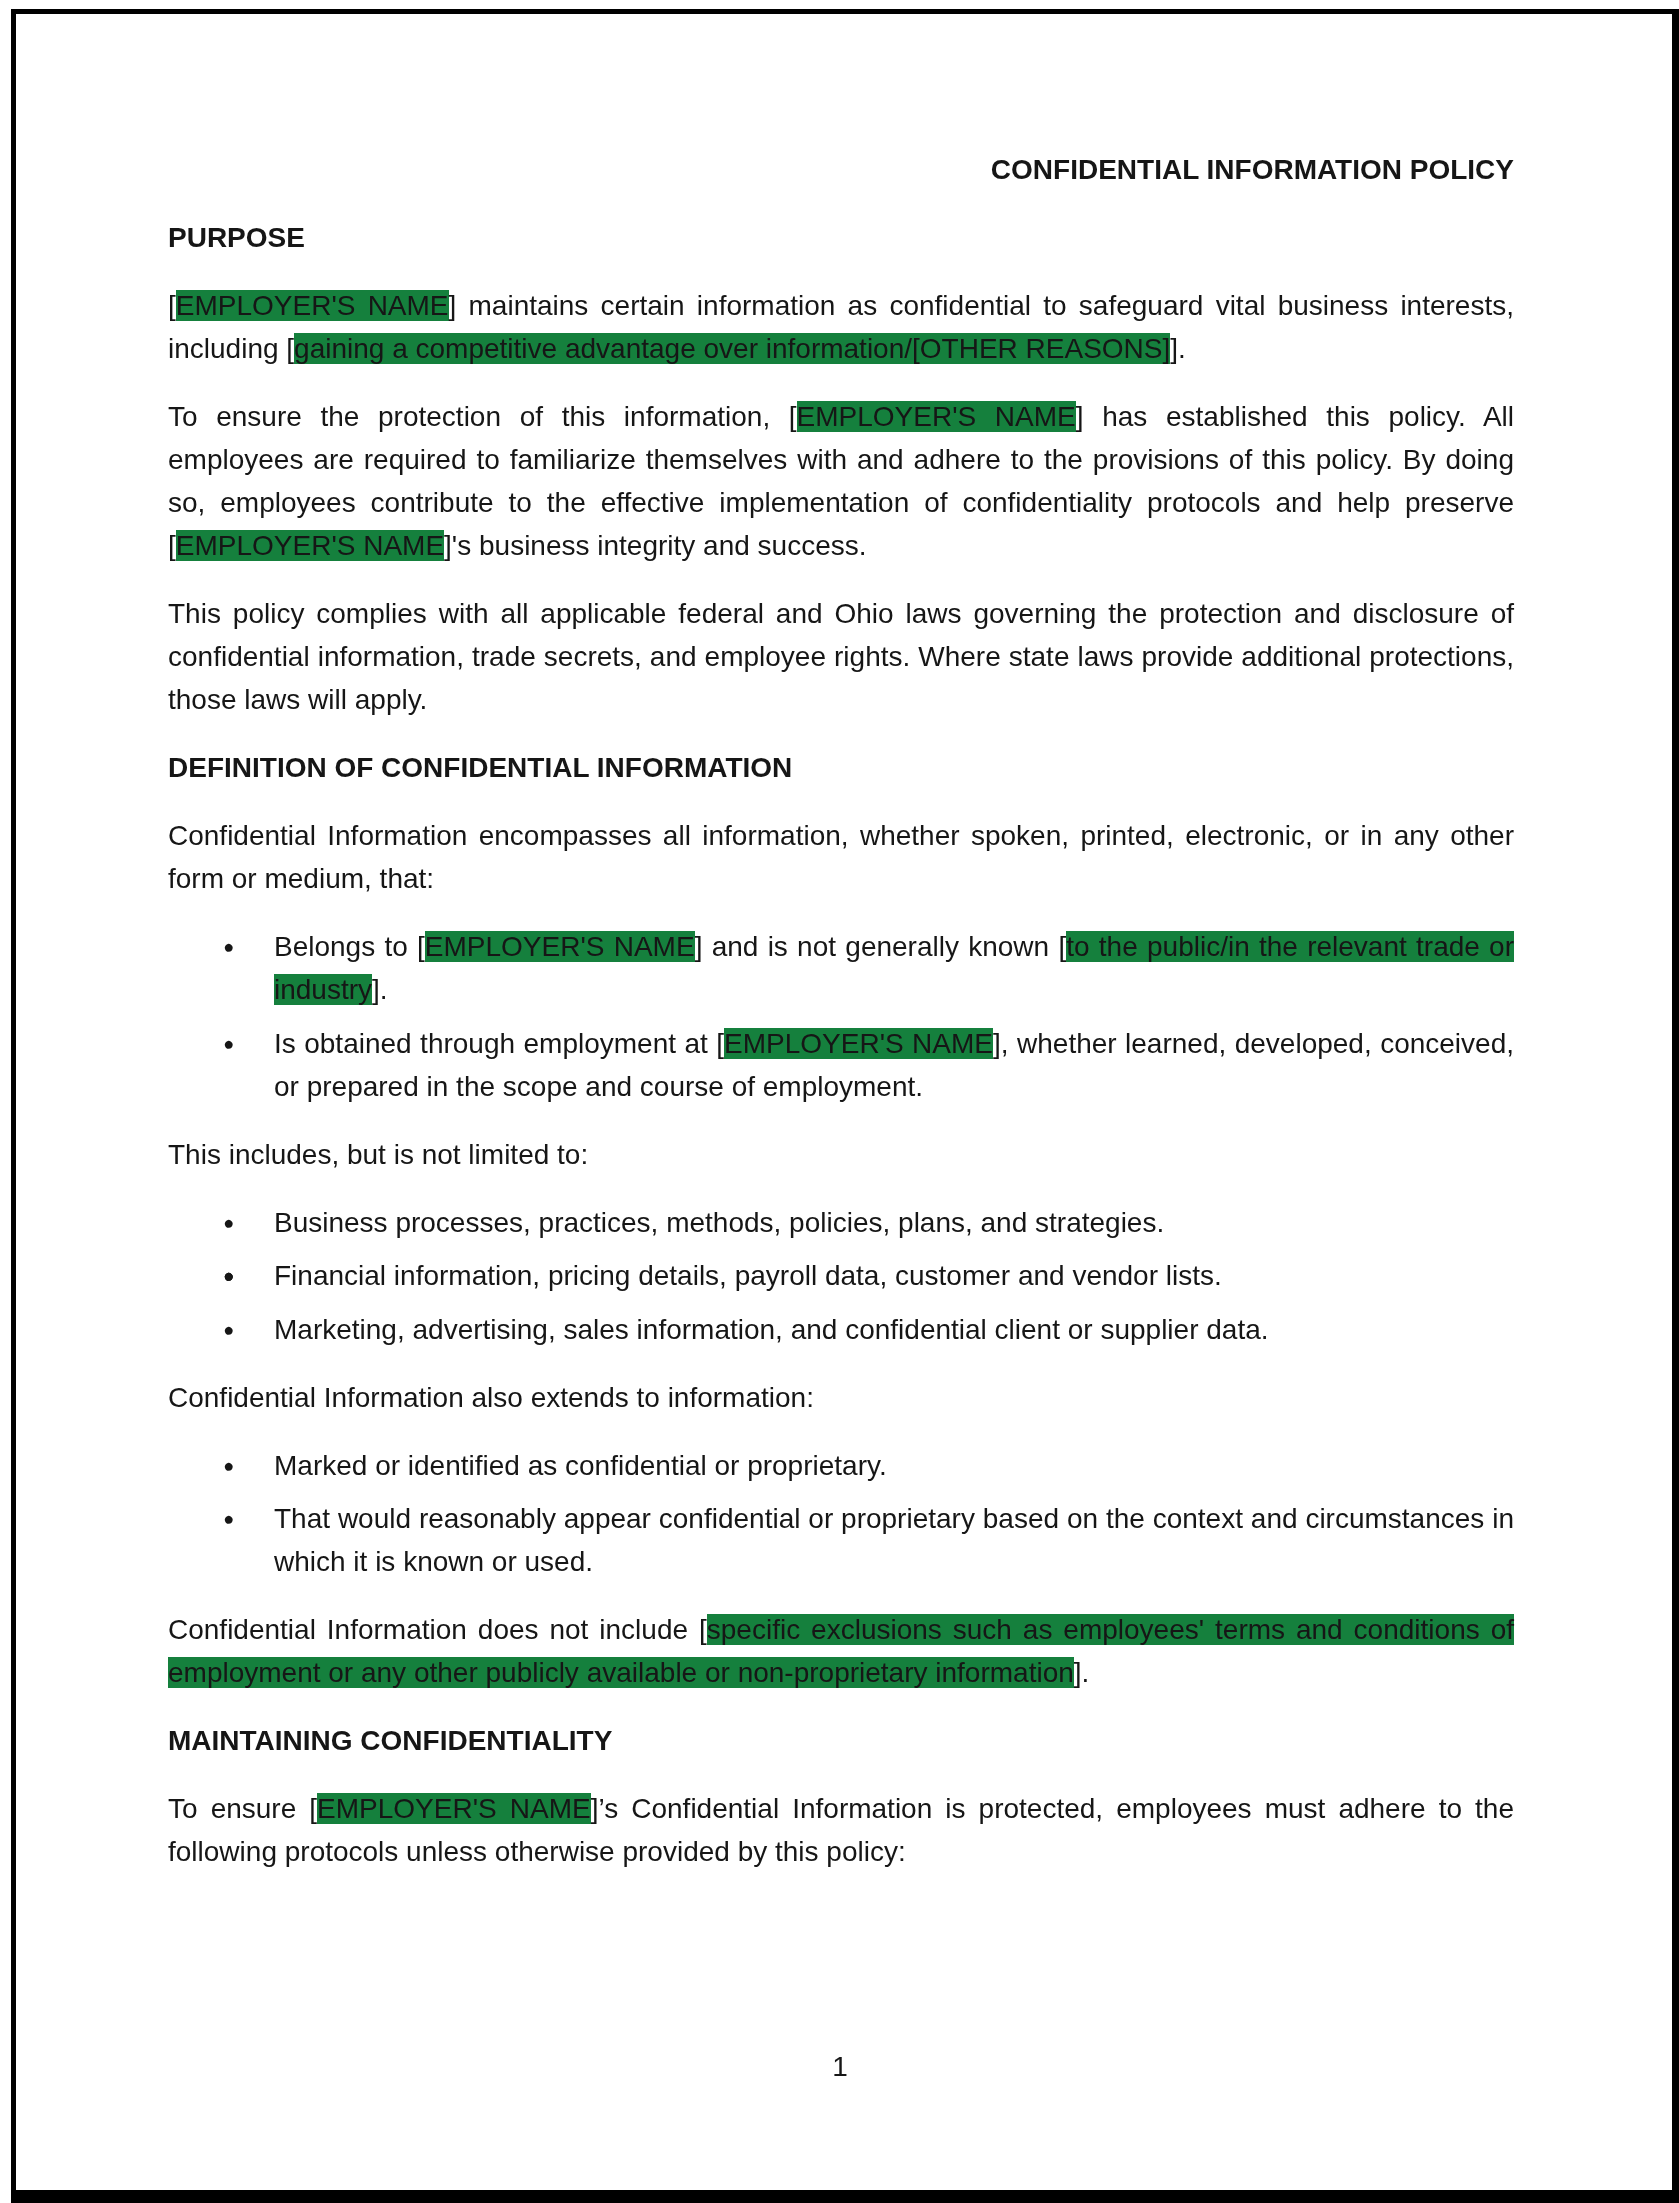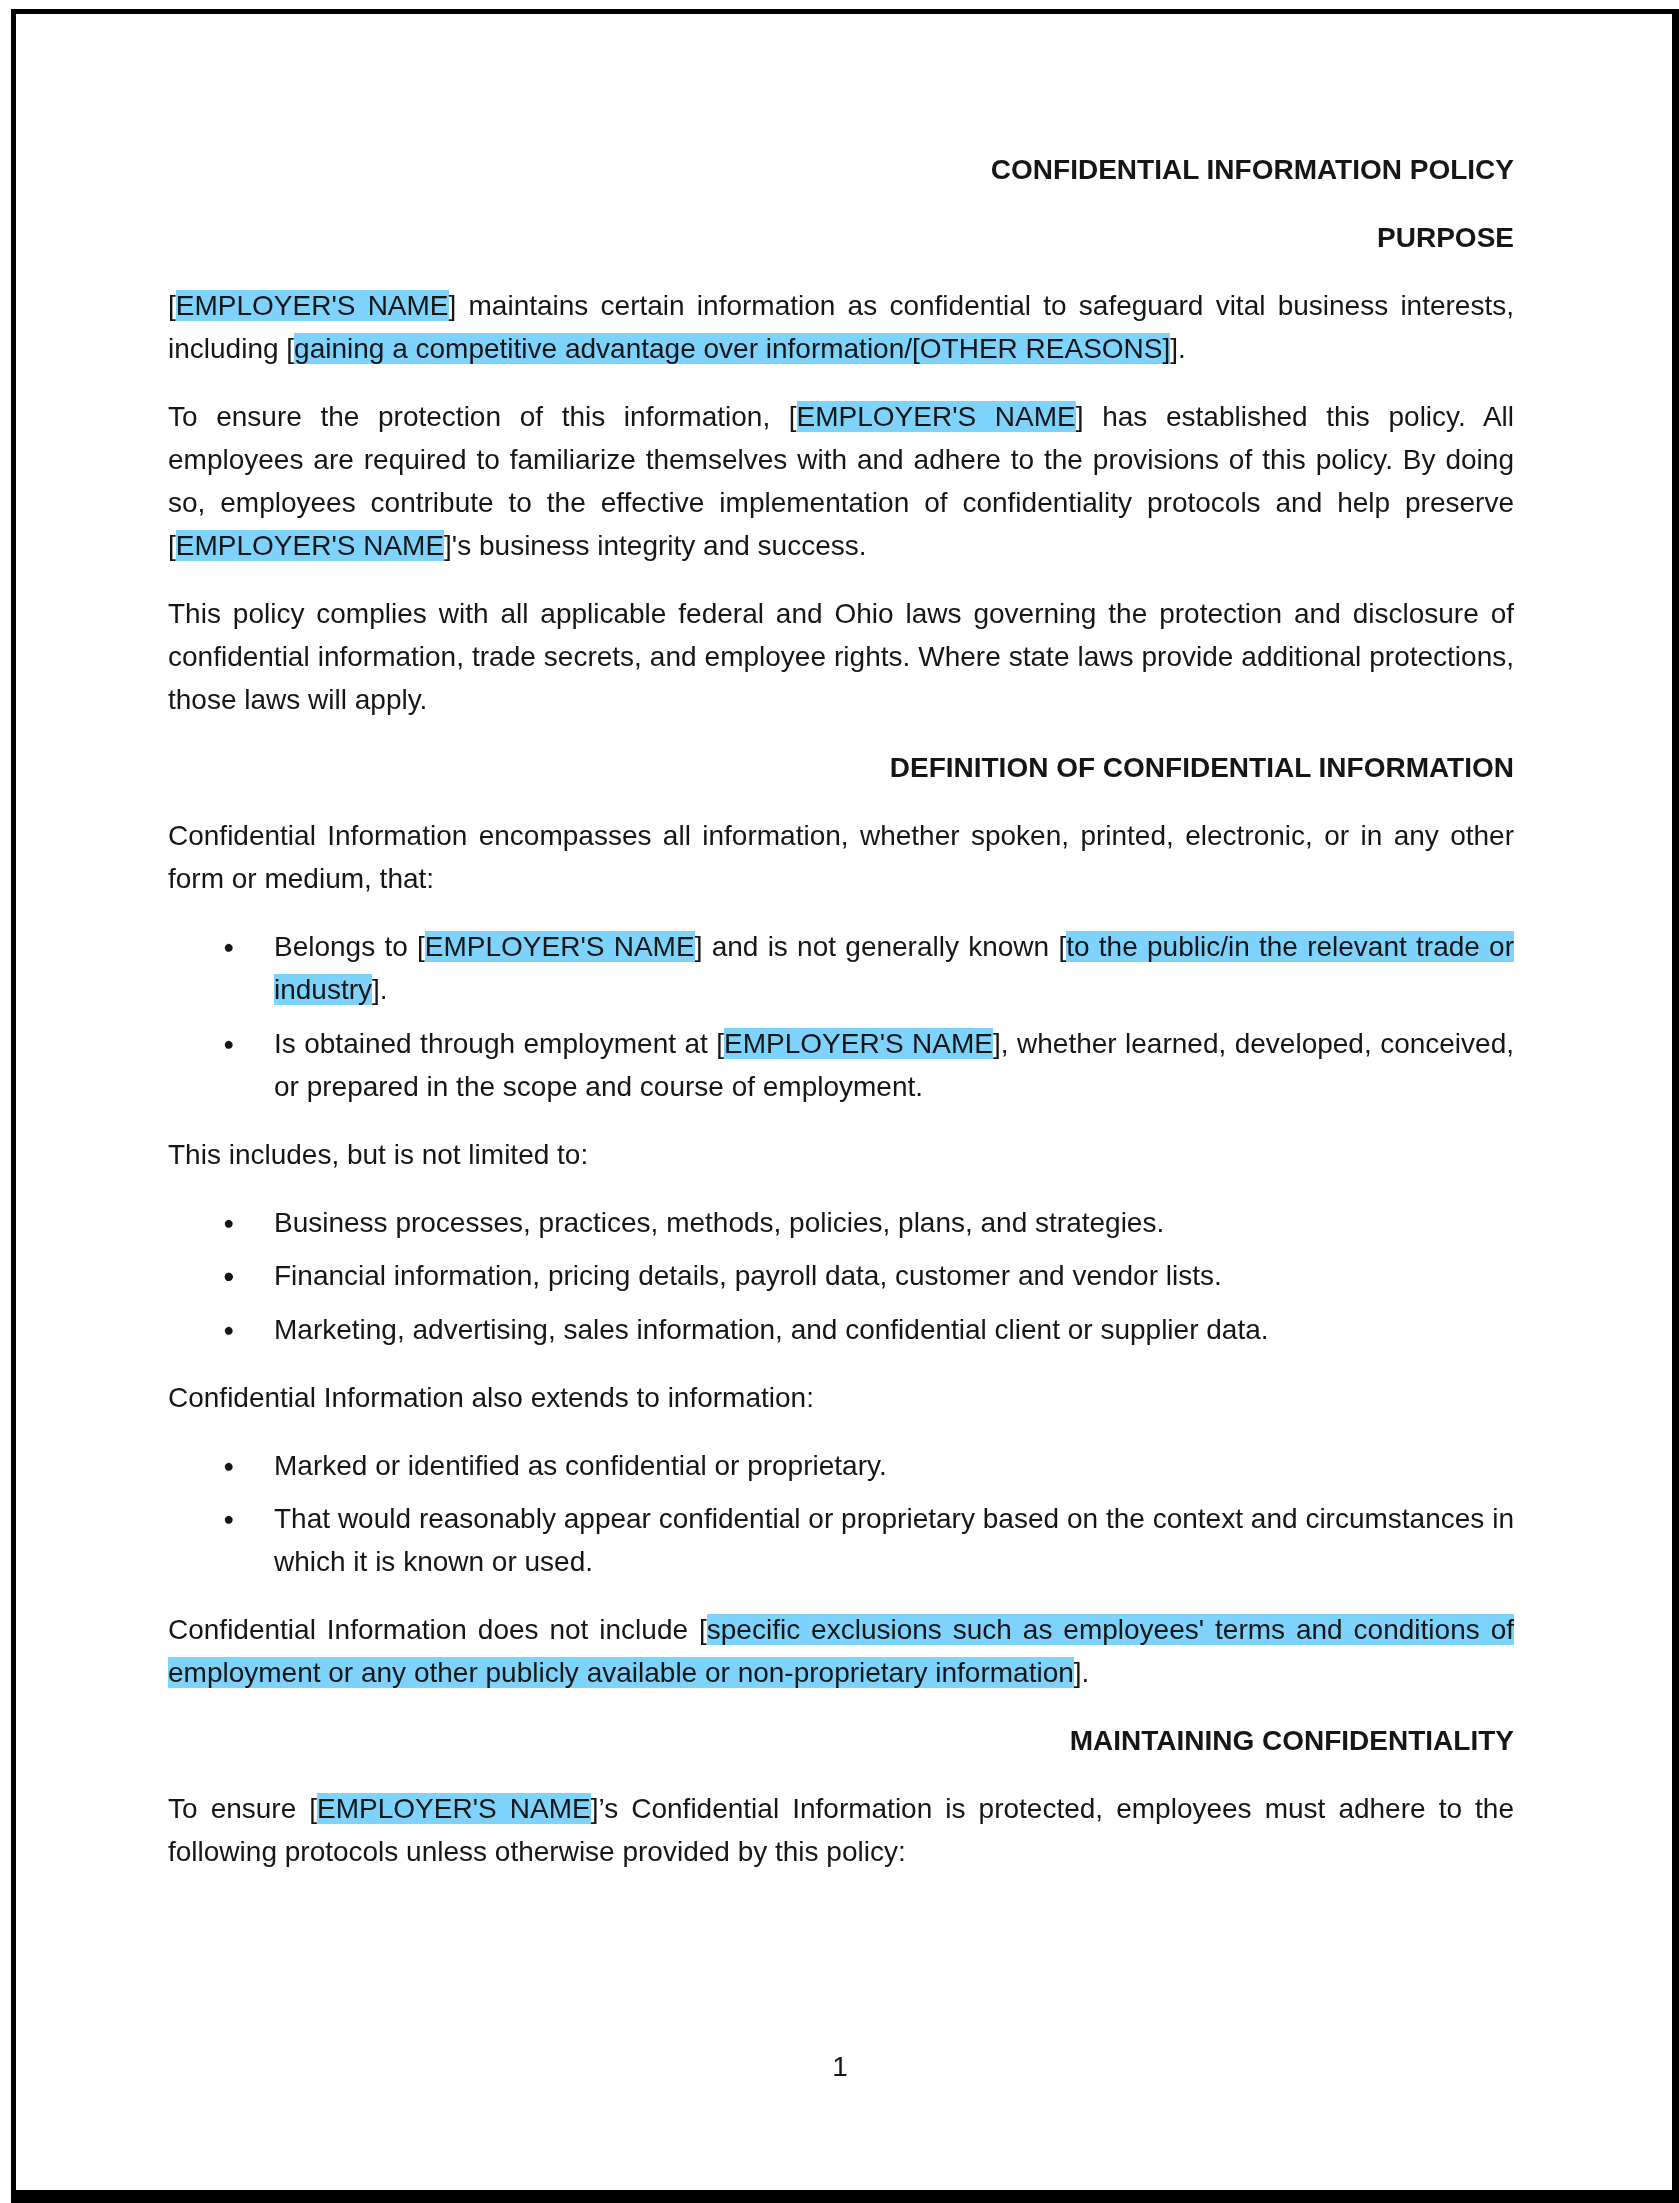--- a/index.html
+++ b/index.html
@@ -37,28 +37,28 @@
   .title {
     font-size: 28px;
     font-weight: 700;
     text-align: right;
     margin: 0 0 25px 0;
   }
   .heading {
     font-size: 28px;
     font-weight: 700;
     margin: 0 0 25px 0;
-    text-align: right;
+    text-align: left;
   }
   p.para {
     margin: 0 0 25px 0;
     text-align: justify;
   }
   .hl {
-    background: #7dd3fc;
+    background: #15803d;
     padding: 0 0;
   }
   .list {
     margin: 0 0 25px 0;
   }
   .li {
     position: relative;
     padding-left: 106px;
     margin: 0 0 10.6px 0;
     text-align: justify;

